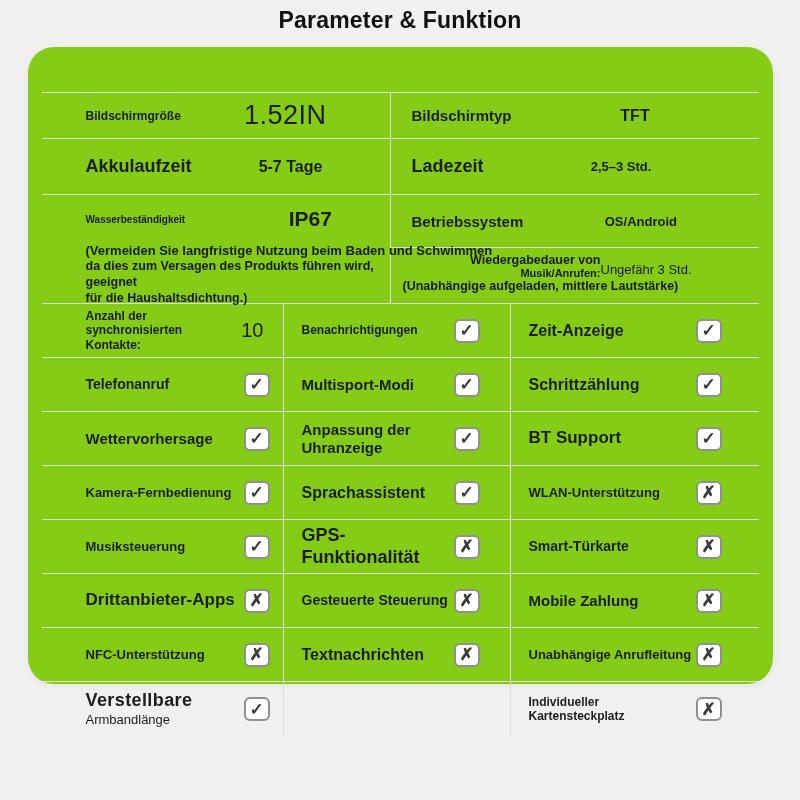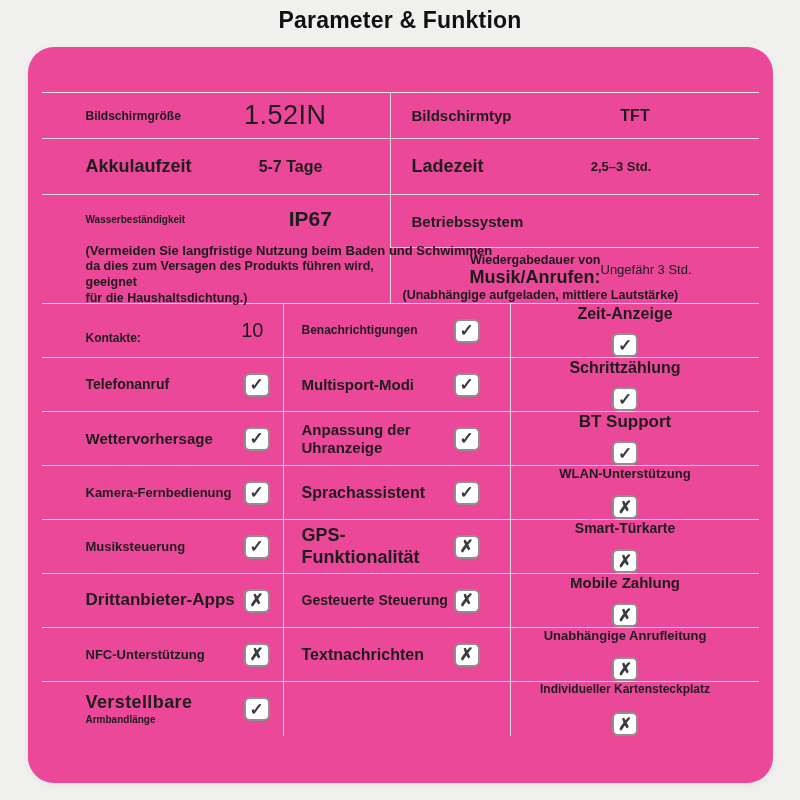--- a/index.html
+++ b/index.html
@@ -13,23 +13,23 @@
   .page-title {
     text-align:center;
     font-size:23px;
     font-weight:bold;
     color:#111;
     padding-top:7px;
     letter-spacing:.2px;
   }
   .card {
     width:745px;
-    height:736px;
+    height:637px;
     margin:13px auto 1px auto;
-    background:#ec4899;
+    background:#84cc16;
     border-radius:26px;
     box-shadow:0 2px 8px rgba(0,0,0,.05);
     padding:45px 14px 0 14px;
   }
   
   .spec-table {
     display:flex;
     border-top:1px solid #e3e3e1;
     border-bottom:1px solid #dcdcdc;
   }
@@ -55,50 +55,50 @@
   .h53 { height:53px; }
   .water-block { height:108px; }
   .water-top { display:flex; align-items:center; height:48px;gap:46px; }
   .water-note { padding-left:44px; line-height:1.25; }
   .note-l1 { font-size:13px; font-weight:bold; white-space:nowrap; overflow:visible; position:relative; z-index:2; }
   .note-l2, .note-l3 { font-size:12.5px; font-weight:600; }
   .playback-block { height:55px; padding:5px 0 0 10px; }
   .playback-top { display:flex; }
   .playback-labels { width:200px; padding-left:2px;text-align:right; }
   .pb-l1 { font-size:12.5px; font-weight:bold; }
-  .pb-l2 { font-size:18px; font-weight:bold; }
+  .pb-l2 { font-size:11px; font-weight:bold; }
   .playback-value { flex:1; font-size:13px; font-weight:normal; padding-top:9px; }
   .playback-note { font-size:12.5px; font-weight:bold; padding-left:2px; }
   .spec-col-right .spec-label { padding-left:21px; }
   
   .feature-grid {
     display:grid;
     grid-template-columns:242px 227px 248px;
     grid-auto-rows:54px;
   }
   .cell {
     display:flex;
     align-items:center;
     justify-content:space-between;
     border-bottom:1px solid #dcdcdc;
     overflow:hidden;
   }
   .cell.col1 { border-right:1px solid #dcdcdc; padding-left:44px; padding-right:13px; }
   .cell.col2 { border-right:1px solid #dcdcdc; padding-left:18px; padding-right:30px; }
-  .cell.col3 { padding-left:18px; padding-right:37px;flex-direction:column; }
+  .cell.col3 { padding-left:18px; padding-right:37px; }
   .cell.lastrow { border-bottom:none; }
   .flabel { font-weight:bold; color:#1d1d1d; line-height:1.2; }
   .fs12 { font-size:12px; }
   .fs13 { font-size:13px; }
   .fs14 { font-size:14px; }
   .fs15 { font-size:15px; }
   .fs16 { font-size:16px; }
   .fs17 { font-size:17px; }
   .fs18 { font-size:18px; }
-  .sub-line { display:block; font-size:10px; font-weight:bold; }
+  .sub-line { display:block; font-size:13px; font-weight:normal; }
   .big-line { display:block; font-size:18px; font-weight:bold; letter-spacing:.4px; }
   .text-val { font-size:20px; font-weight:400; color:#1d1d1d; padding-right:6px; }
   .checkbox {
     flex:0 0 auto;
     width:26px; height:24px;
     border:2px solid #8f8f8f;
     border-radius:6px;
     display:flex; align-items:center; justify-content:center;
     font-size:17px; font-weight:bold; color:#3b3b3b;
     background:#fff;
@@ -137,39 +137,40 @@
       <div class="spec-row bordered h46">
         <span class="spec-label lab-md">Bildschirmtyp</span>
         <span class="spec-value val-md">TFT</span>
       </div>
       <div class="spec-row bordered h56">
         <span class="spec-label lab-lg">Ladezeit</span>
         <span class="spec-value val-sm">2,5–3 Std.</span>
       </div>
       <div class="spec-row bordered h53">
         <span class="spec-label lab-md">Betriebssystem</span>
+        <span class="spec-value val-sm">OS/Android</span>
       </div>
       <div class="playback-block">
         <div class="playback-top">
           <div class="playback-labels">
             <div class="pb-l1">Wiedergabedauer von</div>
             <div class="pb-l2">Musik/Anrufen:</div>
           </div>
           <div class="playback-value">Ungefähr 3 Std.</div>
         </div>
         <div class="playback-note">(Unabhängige aufgeladen, mittlere Lautstärke)</div>
       </div>
     </div>
   </div>
 
   <div class="feature-grid">
 
     <div class="cell col1">
       <span class="flabel fs12">
-        <br>
+        <span>Anzahl der synchronisierten</span><br>
         <span>Kontakte:</span>
       </span>
       <span class="text-val">10</span>
     </div>
     <div class="cell col2">
       <span class="flabel fs12">Benachrichtigungen</span>
       <span class="checkbox check">✓</span>
     </div>
     <div class="cell col3">
       <span class="flabel fs16">Zeit-Anzeige</span>

